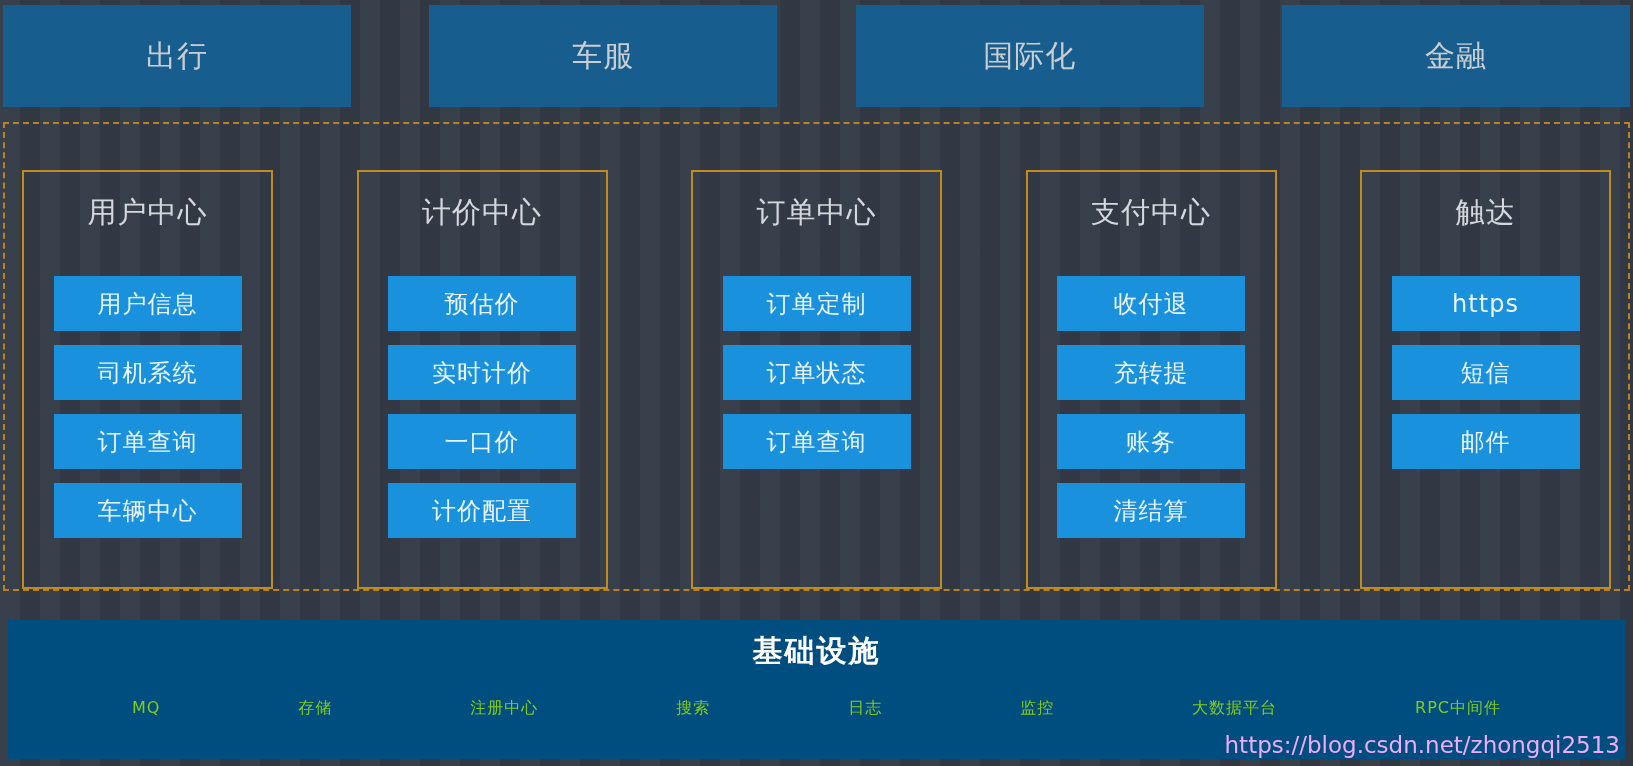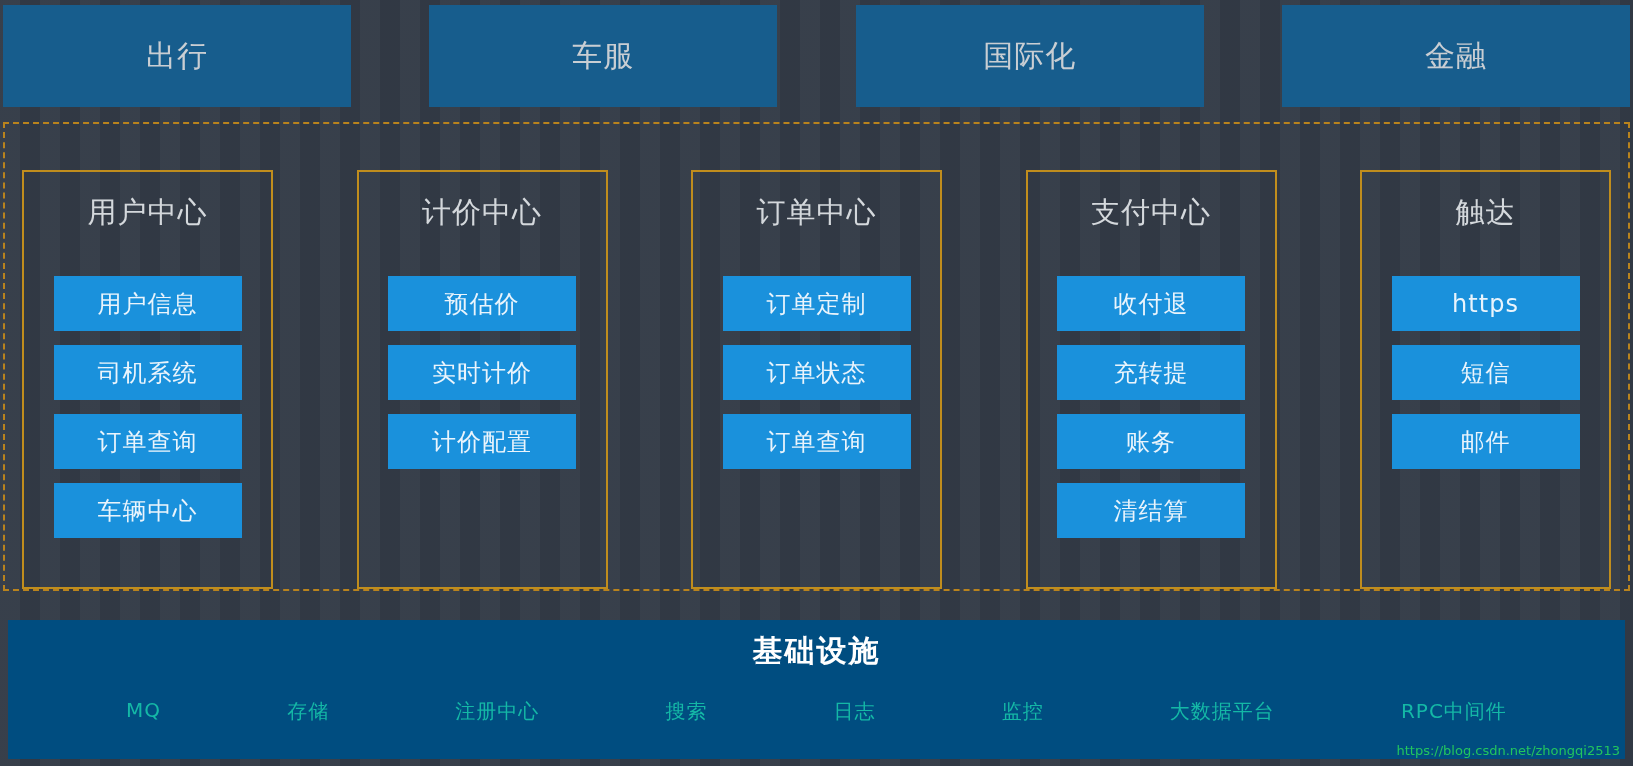--- a/index.html
+++ b/index.html
@@ -50,24 +50,24 @@
     position:relative;box-sizing:border-box;
   }
   .infra-title{
     text-align:center;padding-top:11px;
     color:#ffffff;font-size:30px;font-weight:bold;letter-spacing:2px;
   }
   .infra-items{
     display:flex;justify-content:space-around;
     padding:0 55px;margin-top:26px;
   }
-  .infra-item{color:#14b8a6;font-size:20px;letter-spacing:1px;}
+  .infra-item{color:#84cc16;font-size:16px;letter-spacing:1px;}
   .watermark{
     position:absolute;right:5px;bottom:1px;
-    color:#22c55e;font-size:13px;
+    color:#f0abfc;font-size:23px;
   }
 </style>
 </head>
 <body>
 
 <div class="top-row" id="top-row">
     <div class="biz-box">
       <span>出行</span>
     </div>
     <div class="biz-box">
@@ -90,20 +90,21 @@
           <div class="svc-btn">司机系统</div>
           <div class="svc-btn">订单查询</div>
           <div class="svc-btn">车辆中心</div>
         </div>
       </div>
       <div class="column">
         <div class="col-title">计价中心</div>
         <div class="col-buttons">
           <div class="svc-btn">预估价</div>
           <div class="svc-btn">实时计价</div>
+          <div class="svc-btn">一口价</div>
           <div class="svc-btn">计价配置</div>
         </div>
       </div>
       <div class="column">
         <div class="col-title">订单中心</div>
         <div class="col-buttons">
           <div class="svc-btn">订单定制</div>
           <div class="svc-btn">订单状态</div>
           <div class="svc-btn">订单查询</div>
         </div>

